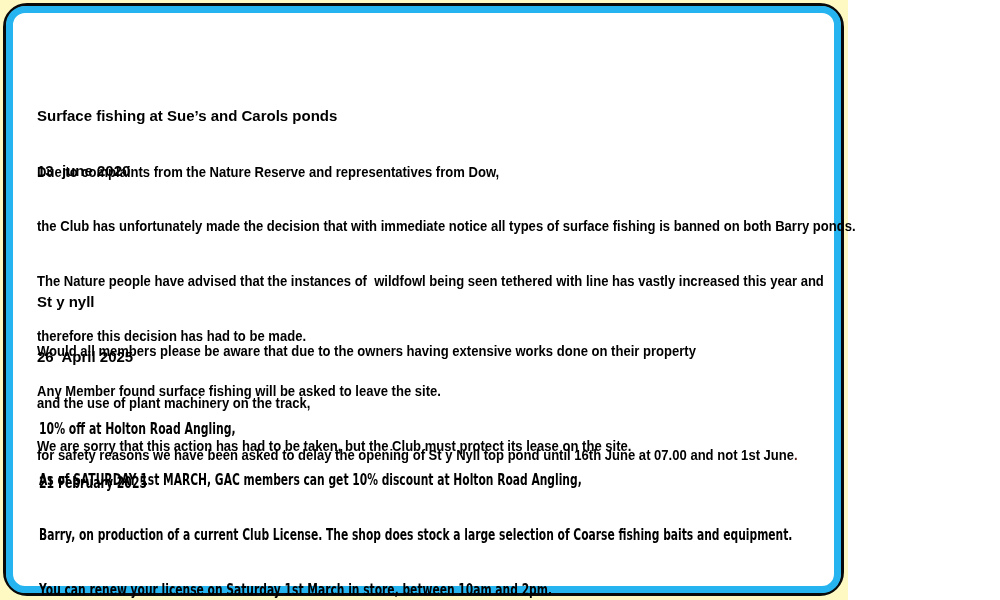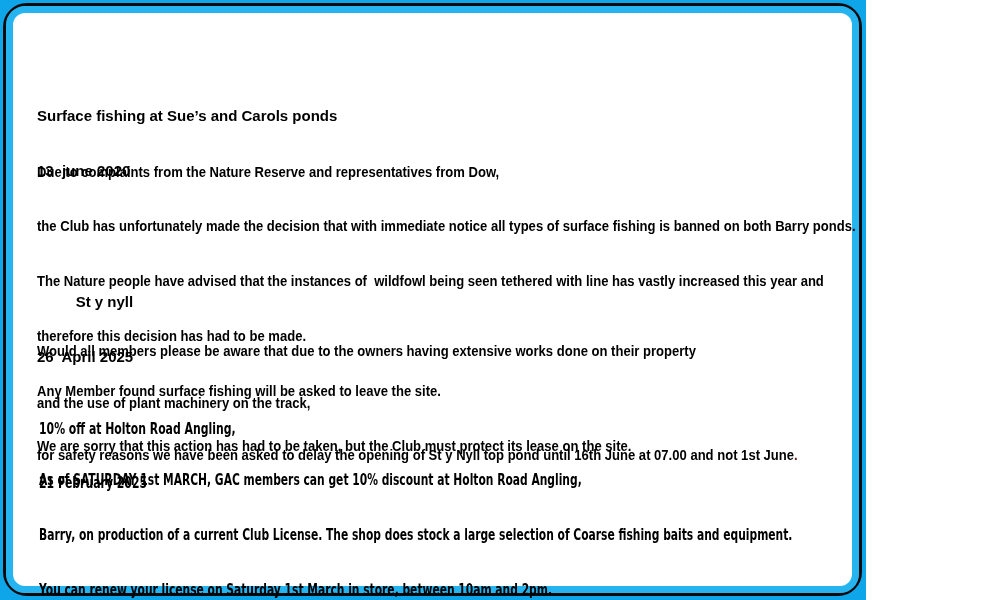--- a/index.html
+++ b/index.html
@@ -8,22 +8,21 @@
     width: 1000px;
     height: 600px;
     background: #ffffff;
     overflow: hidden;
     font-family: "Liberation Sans", sans-serif;
   }
   .canvas {
     position: relative;
     width: 848px;
     height: 600px;
-    background: #0ea5e9;
-    padding-left: 18px;
+    background: #fef9c3;
   }
   
   .frame {
     position: absolute;
     left: 3px;
     top: 3px;
     right: 4px;
     bottom: 4px;
     border: 3px solid #0a0a0a;
     border-radius: 24px;
@@ -99,21 +98,21 @@
     </div>
     <div class="block body-a lh-18" style="left:37px; top:126px;">
       <div class="tline">Due to complaints from the Nature Reserve and representatives from Dow,</div>
       <div class="tline">the Club has unfortunately made the decision that with immediate notice all types of surface fishing is banned on both Barry ponds.</div>
       <div class="tline">The Nature people have advised that the instances of  wildfowl being seen tethered with line has vastly increased this year and</div>
       <div class="tline">therefore this decision has had to be made.</div>
       <div class="tline">Any Member found surface fishing will be asked to leave the site.</div>
       <div class="tline">We are sorry that this action has had to be taken, but the Club must protect its lease on the site.</div>
     </div>
 
-    <div class="block head-a" style="left:37px; top:257px;text-align:right;">
+    <div class="block head-a" style="left:37px; top:257px;">
       <div class="tline">St y nyll</div>
       <div class="tline">26  April 2025</div>
     </div>
     <div class="block body-a lh-17" style="left:37px; top:307px;">
       <div class="tline">Would all members please be aware that due to the owners having extensive works done on their property</div>
       <div class="tline">and the use of plant machinery on the track,</div>
       <div class="tline"><span>for safety reasons we have been asked to delay the opening of St y Nyll top pond until 16th June at 07.00 and not 1st June</span><span class="maroon" style="color: rgb(95, 33, 29);">.</span></div>
     </div>
 
     <div class="block face-b head-b" style="left:39px; top:384px;">

